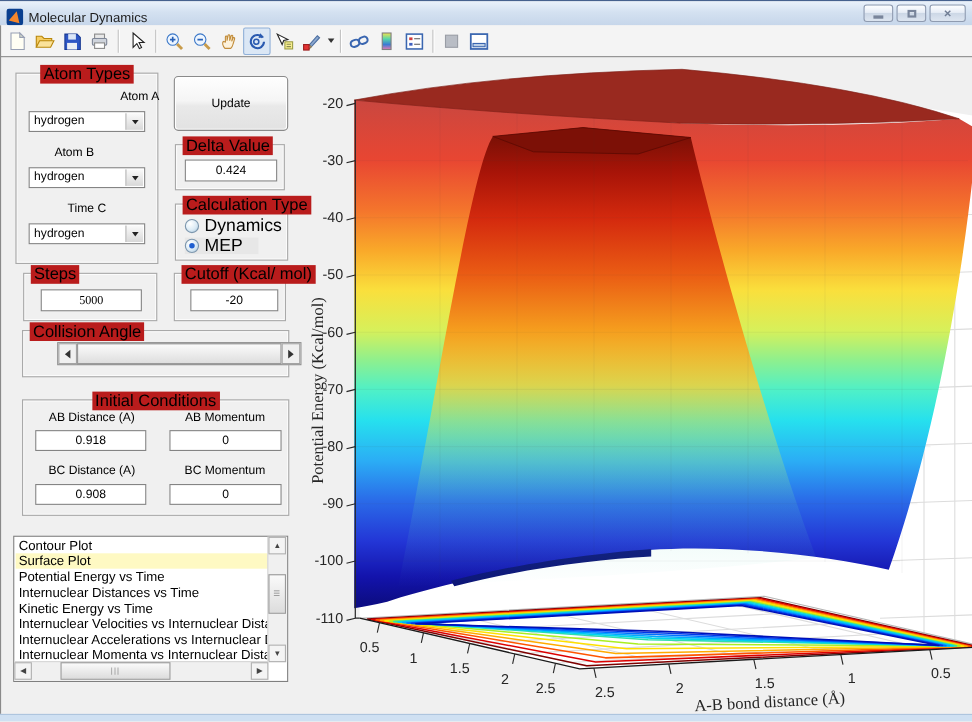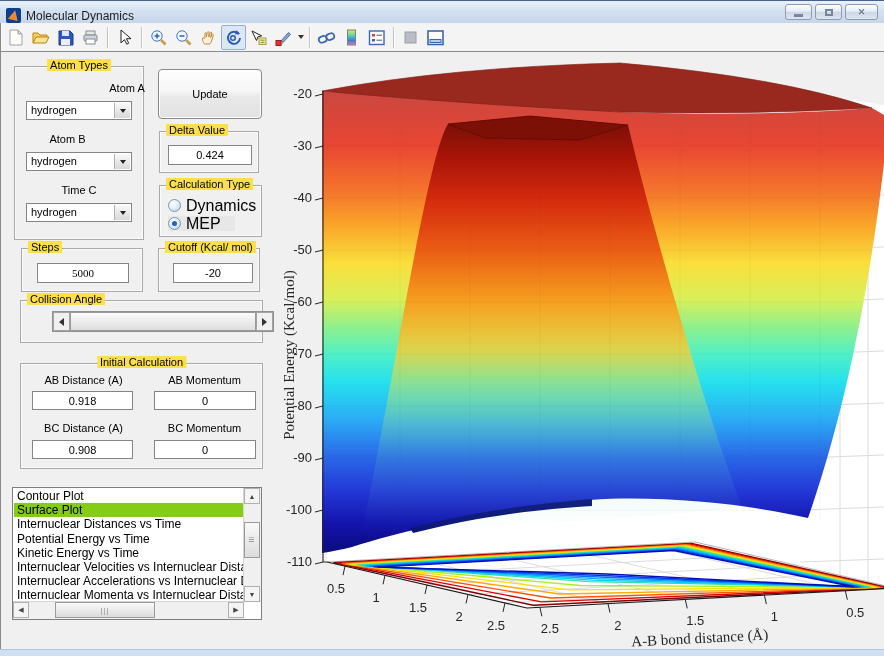--- a/index.html
+++ b/index.html
@@ -23,21 +23,21 @@
   
   .toolbar{position:absolute;left:0;top:23px;width:884px;height:29px;background:#f4f4f4;
     border-bottom:1px solid #8c8c8c;display:flex;align-items:center;padding-left:3px;box-sizing:border-box;}
   .tb-icon{width:23px;height:23px;display:flex;align-items:center;justify-content:center;border:1px solid transparent;border-radius:2px;}
   .tb-icon.active{background:#dbe7f5;border:1px solid #90b0d8;}
   .tb-sep{width:1px;height:21px;background:#c4c4c4;box-shadow:1px 0 0 #fff;margin:0 4px;}
   .tb-caret{width:9px;height:23px;display:flex;align-items:center;justify-content:center;}
   .tb-caret:before{content:"";border-left:3px solid transparent;border-right:3px solid transparent;border-top:4px solid #333;}
   
   .group{position:absolute;border:1px solid #a9a9a9;box-shadow:inset 0 0 0 1px #fbfbfb;box-sizing:border-box;}
-  .legend{position:absolute;top:-8px;background:#fde047;padding:0 3px;font-size:11px;color:#000;white-space:nowrap;text-align:center;}
+  .legend{position:absolute;top:-8px;background:#b91c1c;padding:0 3px;font-size:15px;color:#000;white-space:nowrap;text-align:center;}
   .legend.center{left:50%;transform:translateX(-50%);}
   .legend.left{left:6px;}
   .lbl{position:absolute;font-size:11px;color:#000;text-align:center;}
   .combo{position:absolute;height:19px;background:#fff;border:1px solid #848484;font-size:11px;
     line-height:17px;padding-left:4px;box-sizing:border-box;}
   .combo-btn{position:absolute;right:1px;top:1px;width:15px;height:15px;
     background:linear-gradient(#fafafa,#d8d8d8);border-left:1px solid #b0b0b0;
     display:flex;align-items:center;justify-content:center;}
   .combo-btn:before{content:"";border-left:3.5px solid transparent;border-right:3.5px solid transparent;border-top:4px solid #222;}
   .edit{position:absolute;background:#fff;border:1px solid #848484;font-size:11px;
@@ -56,21 +56,21 @@
     box-sizing:border-box;display:flex;align-items:center;justify-content:center;}
   .sl-arrow.left{left:0;} .sl-arrow.right{right:0;}
   .sl-arrow.left:before{content:"";border-top:4px solid transparent;border-bottom:4px solid transparent;border-right:5px solid #333;}
   .sl-arrow.right:before{content:"";border-top:4px solid transparent;border-bottom:4px solid transparent;border-left:5px solid #333;}
   .sl-thumb{position:absolute;left:17px;top:0;width:186px;height:19px;border:1px solid #9a9a9a;
     background:linear-gradient(#fbfbfb,#dedede);box-sizing:border-box;}
   
   .listbox{position:absolute;left:12px;top:487px;width:250px;height:133px;background:#fff;border:1px solid #7f7f7f;box-sizing:border-box;}
   .lb-items{position:absolute;left:1px;top:1px;width:230px;height:113px;overflow:hidden;}
   .lb-item{height:14.2px;font-size:12px;line-height:14.2px;padding-left:3px;white-space:nowrap;color:#000;}
-  .lb-item.selected{background:#84cc16;}
+  .lb-item.selected{background:#fef9c3;}
   .sb-v{position:absolute;right:0;top:0;width:17px;height:114px;background:#f0f0f0;border-left:1px solid #d5d5d5;}
   .sb-h{position:absolute;left:0;bottom:0;width:231px;height:17px;background:#f0f0f0;border-top:1px solid #d5d5d5;}
   .sb-btn{position:absolute;width:16px;height:16px;background:#f4f4f4;border:1px solid #b0b0b0;box-sizing:border-box;
     display:flex;align-items:center;justify-content:center;font-size:7px;color:#444;}
   .sb-thumb{position:absolute;background:linear-gradient(#fafafa,#dcdcdc);border:1px solid #9a9a9a;box-sizing:border-box;
     display:flex;align-items:center;justify-content:center;font-size:7px;color:#888;letter-spacing:1px;}
   .frame-bottom{position:absolute;left:0;bottom:0;width:884px;height:7px;background:#cfe0f2;border-top:1px solid #aec5de;box-sizing:border-box;}
   .frame-left{position:absolute;left:0;top:23px;width:1px;height:626px;background:#8a8a8a;}
   .plot-wrap{position:absolute;left:280px;top:55px;width:604px;height:601px;}
   text{font-family:"Liberation Sans",sans-serif;}
@@ -270,37 +270,37 @@
 <div class="group" style="left:20px;top:300px;width:243px;height:43px;">
   <span class="legend left">Collision Angle</span>
   <div class="slider">
     <span class="sl-arrow left"></span>
     <span class="sl-thumb"></span>
     <span class="sl-arrow right"></span>
   </div>
 </div>
 
 <div class="group" style="left:20px;top:363px;width:243px;height:106px;">
-  <span class="legend center">Initial Calculation</span>
+  <span class="legend center">Initial Conditions</span>
   <span class="lbl" style="left:10px;top:10px;width:105px;">AB Distance (A)</span>
   <span class="lbl" style="left:130px;top:10px;width:107px;">AB Momentum</span>
   <div class="edit" style="left:11px;top:27px;width:101px;height:19px;">0.918</div>
   <div class="edit" style="left:133px;top:27px;width:102px;height:19px;">0</div>
   <span class="lbl" style="left:10px;top:58px;width:105px;">BC Distance (A)</span>
   <span class="lbl" style="left:130px;top:58px;width:107px;">BC Momentum</span>
   <div class="edit" style="left:11px;top:76px;width:101px;height:19px;">0.908</div>
   <div class="edit" style="left:133px;top:76px;width:102px;height:19px;">0</div>
 </div>
 
 <div class="listbox">
   <div class="lb-items" id="lb-items">
       <div class="lb-item">Contour Plot</div>
       <div class="lb-item selected">Surface Plot</div>
+      <div class="lb-item">Potential Energy vs Time</div>
       <div class="lb-item">Internuclear Distances vs Time</div>
-      <div class="lb-item">Potential Energy vs Time</div>
       <div class="lb-item">Kinetic Energy vs Time</div>
       <div class="lb-item">Internuclear Velocities vs Internuclear Distance</div>
       <div class="lb-item">Internuclear Accelerations vs Internuclear Dista</div>
       <div class="lb-item">Internuclear Momenta vs Internuclear Distance</div>
     </div>
   <div class="sb-v">
     <span class="sb-btn" style="left:0;top:0;">▲</span>
     <span class="sb-thumb" style="left:0;top:34px;width:16px;height:36px;">☰</span>
     <span class="sb-btn" style="left:0;bottom:0;">▼</span>
   </div>

